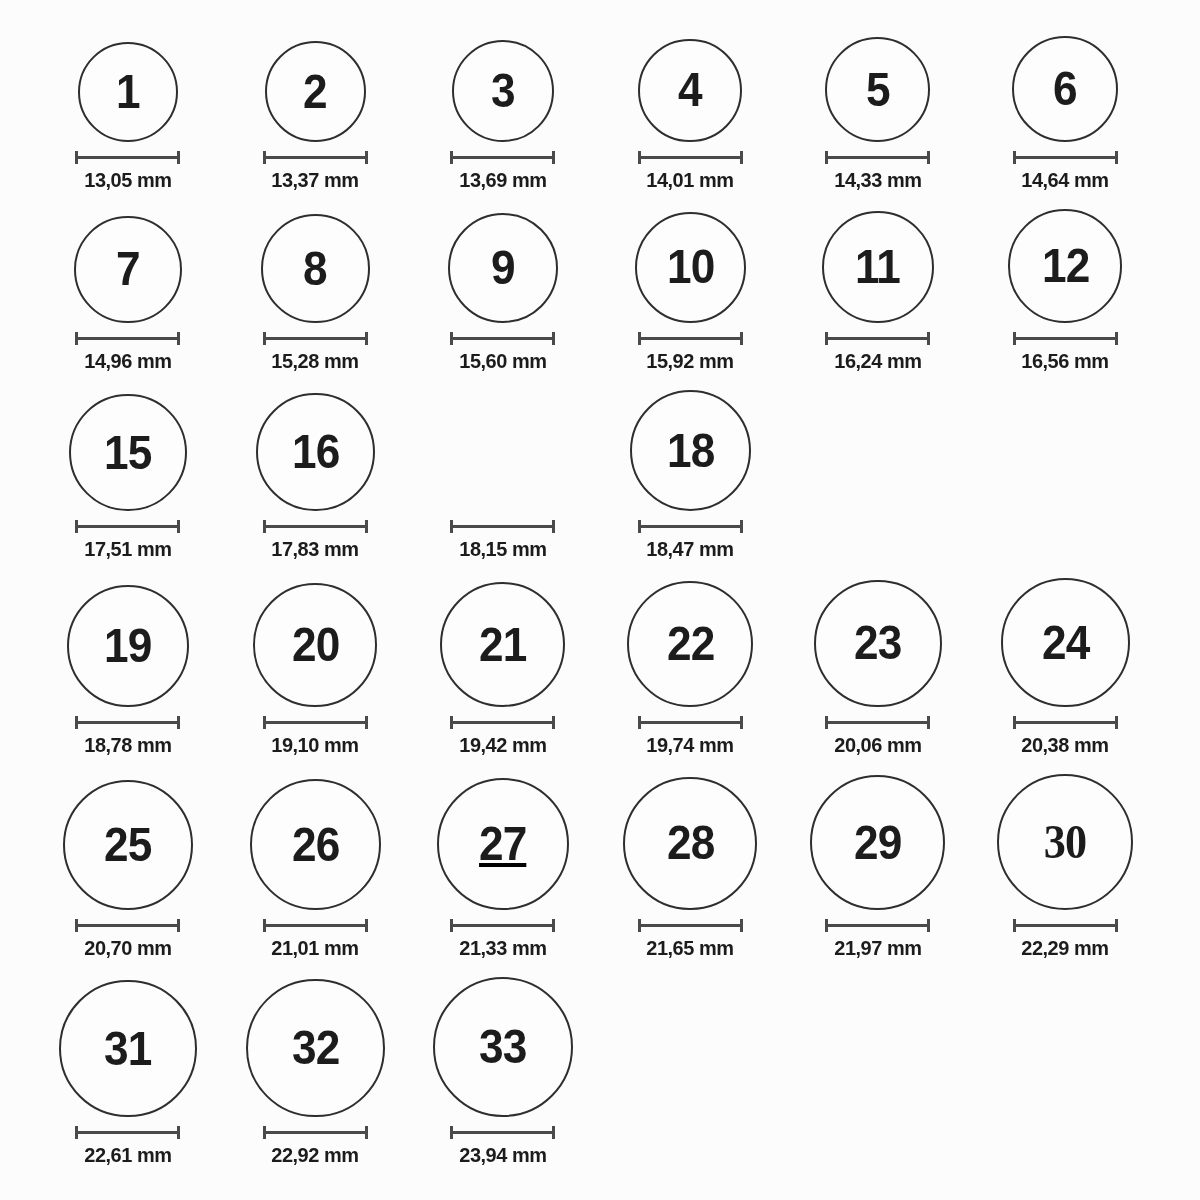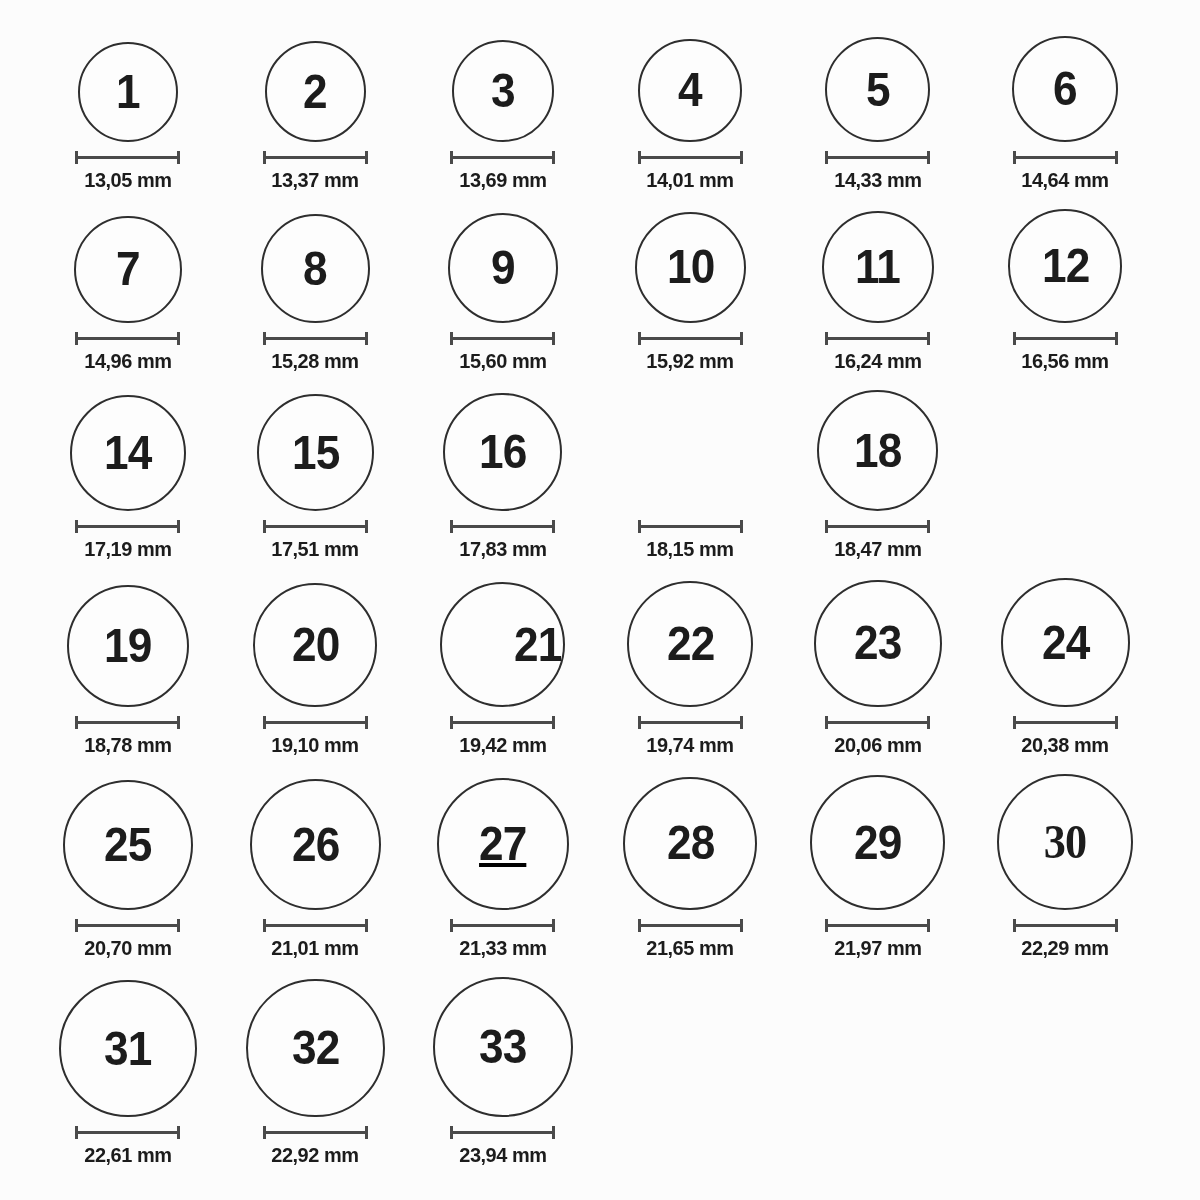--- a/index.html
+++ b/index.html
@@ -195,29 +195,20 @@
       <span class="num">12</span>
     </div>
     <div class="dimline">
       <span class="bar"></span>
     </div>
     <div class="mlabel">16,56 mm</div>
   </div>
 </div>
     <div class="row">
 
-  <div class="cell">
-    <div class="circle" style="width: 116.25px; height: 116.25px;">
-      <span class="num">14</span>
-    </div>
-    <div class="dimline">
-      <span class="bar"></span>
-    </div>
-    <div class="mlabel">17,19 mm</div>
-  </div>
 
   <div class="cell">
     <div class="circle" style="width: 117.5px; height: 117.5px;">
       <span class="num">15</span>
     </div>
     <div class="dimline">
       <span class="bar"></span>
     </div>
     <div class="mlabel">17,51 mm</div>
   </div>
@@ -264,21 +255,21 @@
     <div class="circle" style="width: 123.75px; height: 123.75px;">
       <span class="num">20</span>
     </div>
     <div class="dimline">
       <span class="bar"></span>
     </div>
     <div class="mlabel">19,10 mm</div>
   </div>
 
   <div class="cell">
-    <div class="circle" style="width: 125px; height: 125px; justify-content: flex-end;">
+    <div class="circle" style="width: 125px; height: 125px;">
       <span class="num">21</span>
     </div>
     <div class="dimline">
       <span class="bar"></span>
     </div>
     <div class="mlabel">19,42 mm</div>
   </div>
 
   <div class="cell">
     <div class="circle" style="width: 126.25px; height: 126.25px;">

